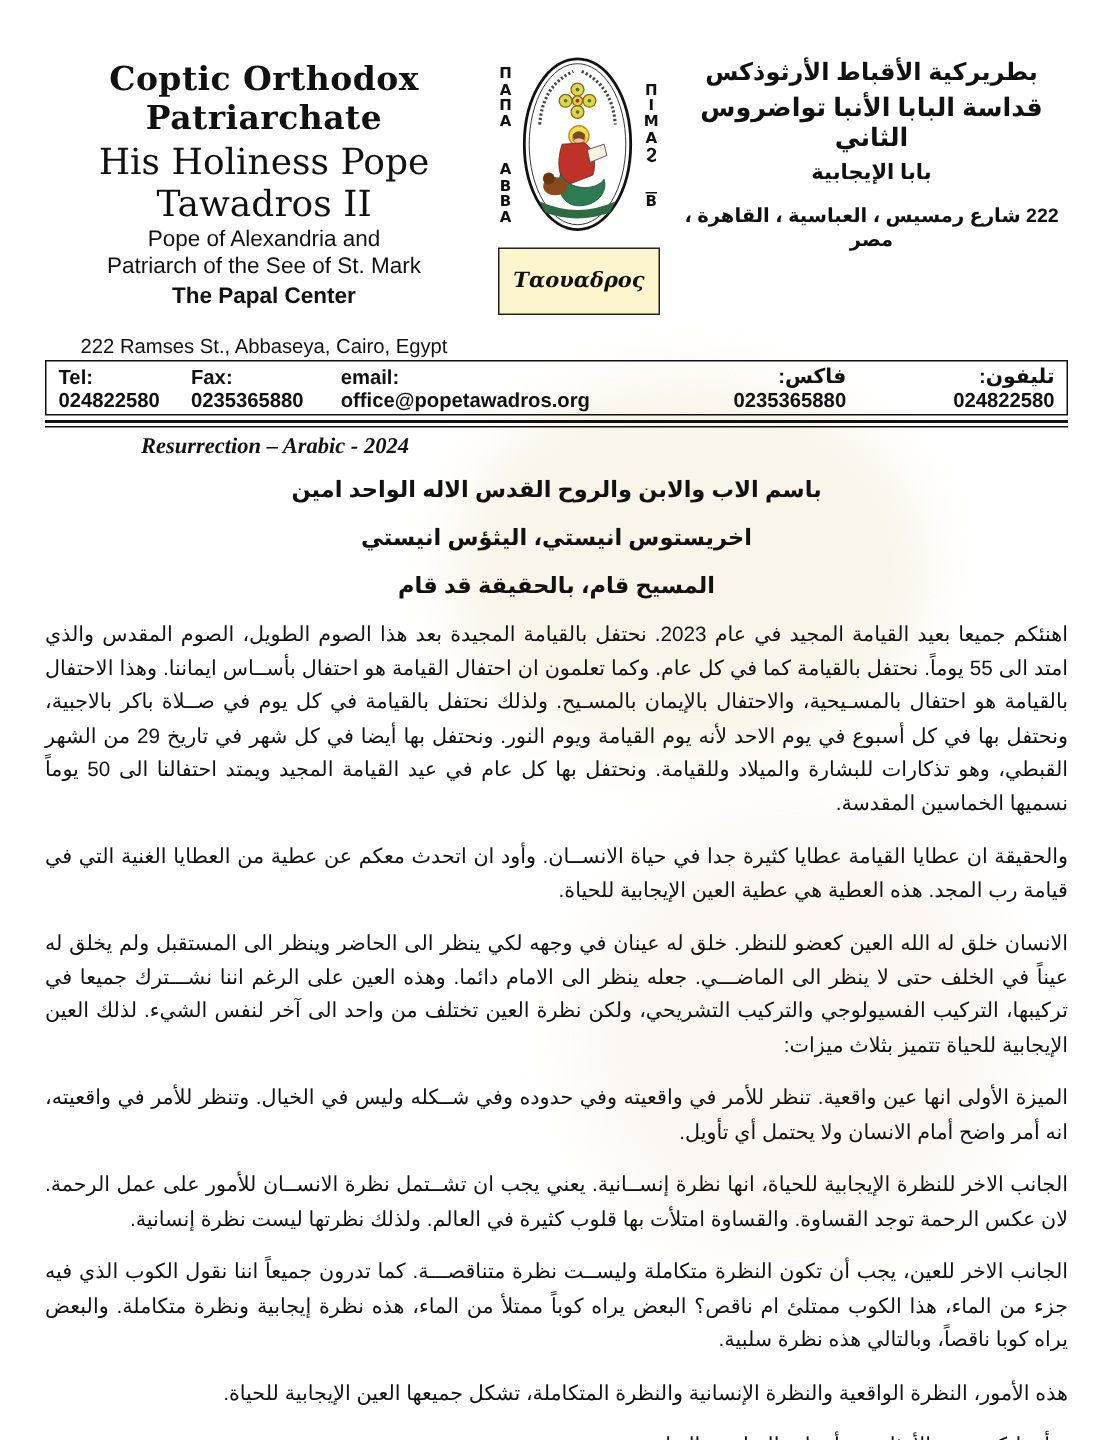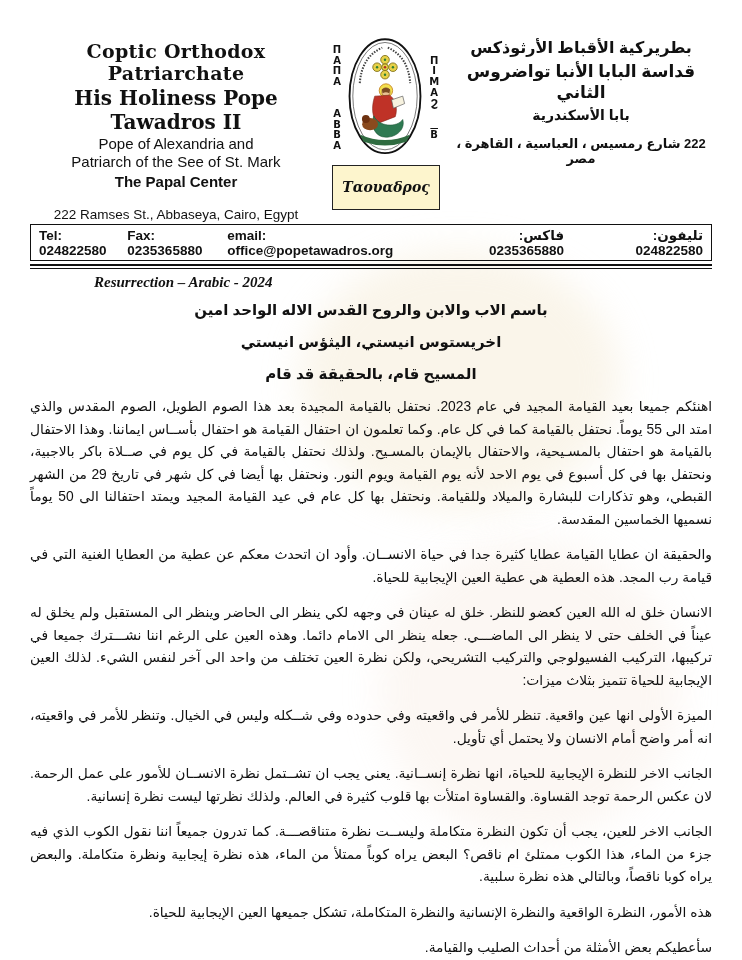--- a/index.html
+++ b/index.html
@@ -10,22 +10,22 @@
     box-sizing:border-box;padding:34px 30px 0 30px;
   }
   .watermark{position:absolute;border-radius:50%;filter:blur(18px);pointer-events:none;}
   .wm1{left:300px;top:250px;width:320px;height:260px;background:rgba(238,222,185,.30);}
   .wm2{left:380px;top:540px;width:300px;height:300px;background:rgba(240,220,200,.22);}
   .content{position:relative;z-index:2;}
 
   
   .hdr{display:flex;align-items:flex-start;}
   .hdr-left{width:292px;text-align:center;padding-top:6px;}
-  .hl1{font-family:"DejaVu Serif","Liberation Serif",serif;font-weight:bold;font-size:19px;letter-spacing:.3px;}
-  .hl2{font-family:"DejaVu Serif","Liberation Serif",serif;font-weight:bold;font-size:20px;margin-top:2px;}
+  .hl1{font-family:"DejaVu Serif","Liberation Serif",serif;font-weight:bold;font-size:22px;letter-spacing:.3px;}
+  .hl2{font-family:"DejaVu Serif","Liberation Serif",serif;font-weight:normal;font-size:24px;margin-top:2px;}
   .hl3,.hl4{font-size:15px;margin-top:1px;}
   .hl5{font-size:15px;font-weight:bold;margin-top:3px;}
   .hl-addr{font-size:13.5px;margin-top:17px;}
 
   .hdr-center{width:128px;display:flex;flex-direction:column;align-items:center;}
   .seal-row{display:flex;align-items:center;gap:2px;}
   .coptic-col{font-family:"DejaVu Sans",sans-serif;font-weight:bold;font-size:10px;
     line-height:1.08;white-space:pre-line;text-align:center;}
   .col-gap{margin-top:10px;}
   .overline{text-decoration:overline;}
@@ -136,21 +136,21 @@
 Ϩ</div>
             <div class="col-gap overline">Β</div>
           </div>
         </div>
         <div class="seal-banner">Ταουαδρος</div>
       </div>
 
       <div class="hdr-right">
         <div class="hr1">بطريركية الأقباط الأرثوذكس</div>
         <div class="hr2">قداسة البابا الأنبا تواضروس الثاني</div>
-        <div class="hr3">بابا الأسكندرية</div>
+        <div class="hr3">بابا الإيجابية</div>
         <div class="hr-addr">222 شارع رمسيس ، العباسية ، القاهرة ، مصر</div>
       </div>
     </div>
 
     <div class="contact-bar">
       <span>Tel: 024822580</span>
       <span>Fax: 0235365880</span>
       <span>email: office@popetawadros.org</span>
       <span class="rtl">فاكس: 0235365880</span>
       <span class="rtl">تليفون: 024822580</span>

